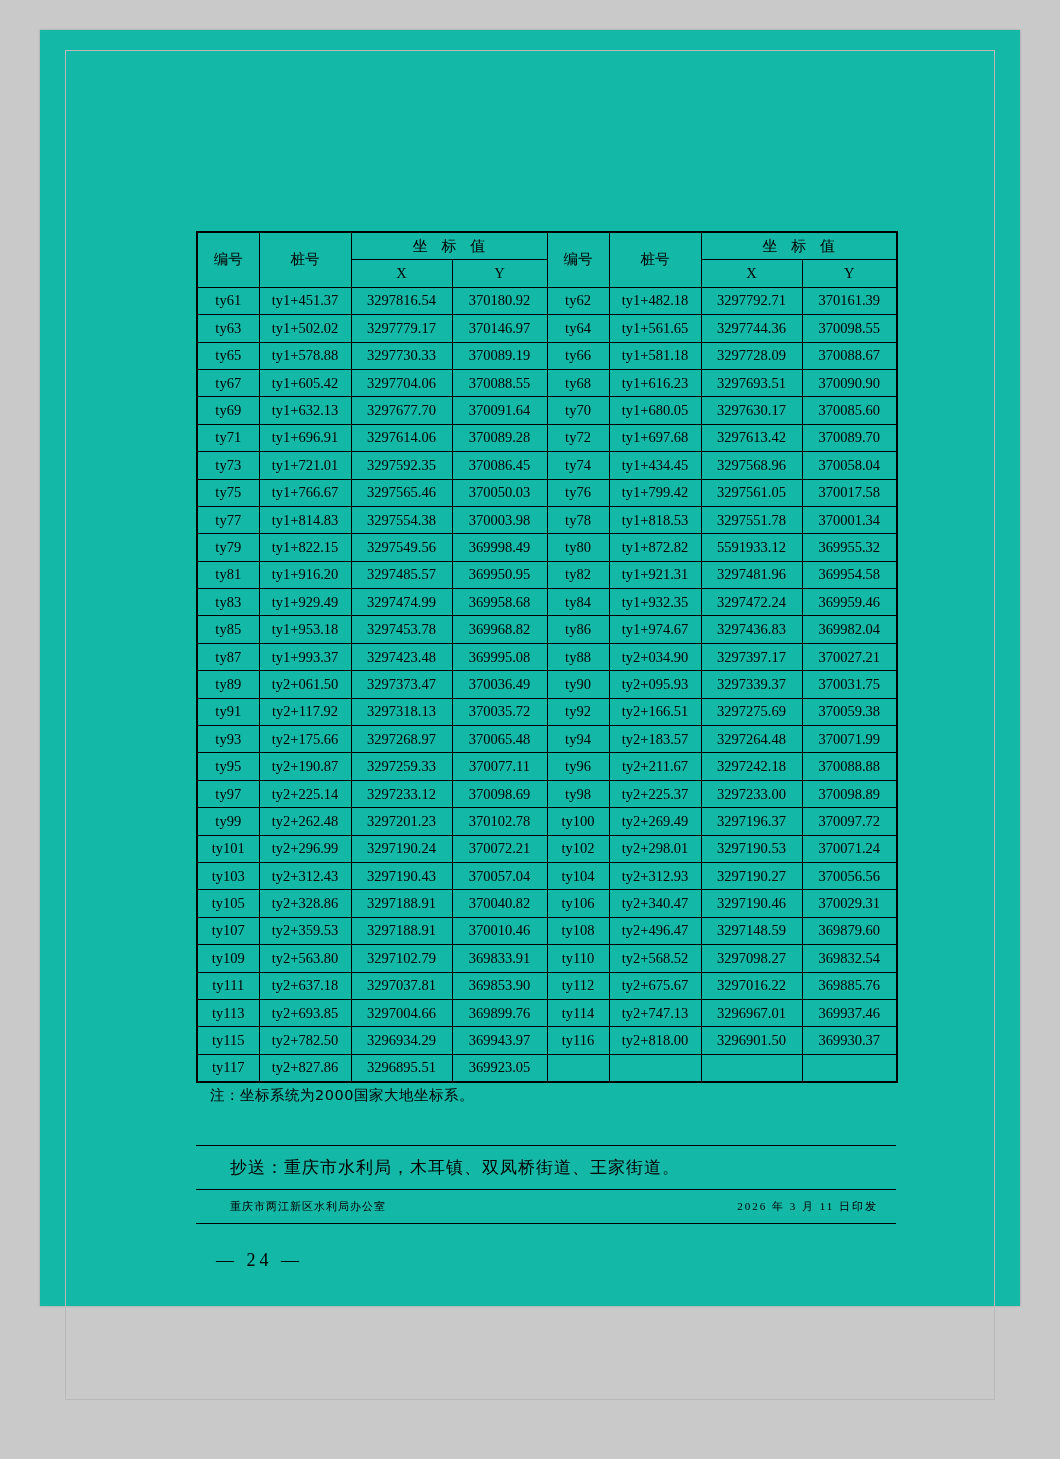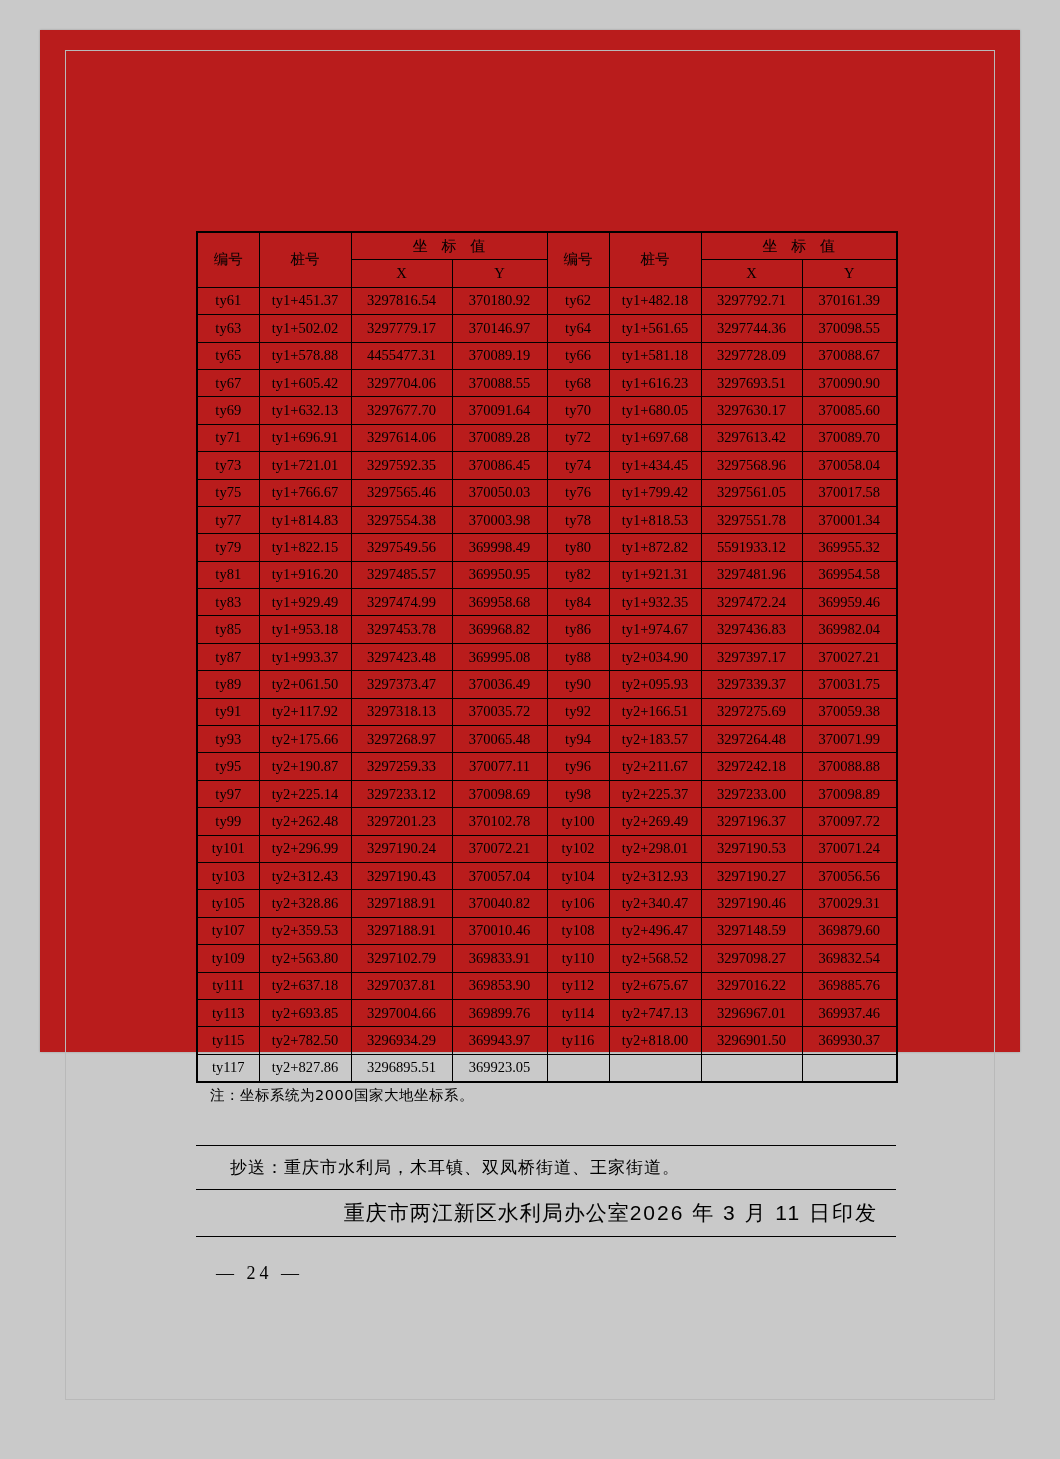--- a/index.html
+++ b/index.html
@@ -10,22 +10,22 @@
   body {
     width: 1060px;
     height: 1459px;
     font-family: "Liberation Serif", serif;
   }
   .page {
     position: absolute;
     left: 40px;
     top: 30px;
     width: 980px;
-    height: 1022px;
-    background: #b91c1c;
+    height: 1276px;
+    background: #14b8a6;
     box-shadow: 0 0 2px rgba(0,0,0,0.25);
   }
   .page-inner {
     position: absolute;
     left: 25px;
     top: 20px;
     width: 930px;
     height: 1350px;
     border: 1px solid #b9b9b9;
     box-sizing: border-box;
@@ -90,25 +90,25 @@
   }
   .cc-line {
     font-family: "DejaVu Sans", sans-serif;
     font-size: 17px;
     padding: 10px 0 10px 34px;
     color: #000;
     letter-spacing: 1px;
   }
   .issue-row {
     display: flex;
-    justify-content: flex-end;
+    justify-content: space-between;
     align-items: baseline;
     padding: 9px 18px 9px 34px;
-    font-family: Liberation Sans, sans-serif;
-    font-size: 21px;
+    font-family: Liberation Serif, serif;
+    font-size: 11px;
     color: #000;
     letter-spacing: 1px;
   }
   .issue-date {
     letter-spacing: 2px;
   }
   .page-num {
     margin-top: 26px;
     text-align: left;
     padding-left: 20px;
@@ -169,21 +169,21 @@
               <td>3297779.17</td>
               <td>370146.97</td>
               <td>ty64</td>
               <td>ty1+561.65</td>
               <td>3297744.36</td>
               <td>370098.55</td>
             </tr>
             <tr>
               <td>ty65</td>
               <td>ty1+578.88</td>
-              <td>4455477.31</td>
+              <td>3297730.33</td>
               <td>370089.19</td>
               <td>ty66</td>
               <td>ty1+581.18</td>
               <td>3297728.09</td>
               <td>370088.67</td>
             </tr>
             <tr>
               <td>ty67</td>
               <td>ty1+605.42</td>
               <td>3297704.06</td>

